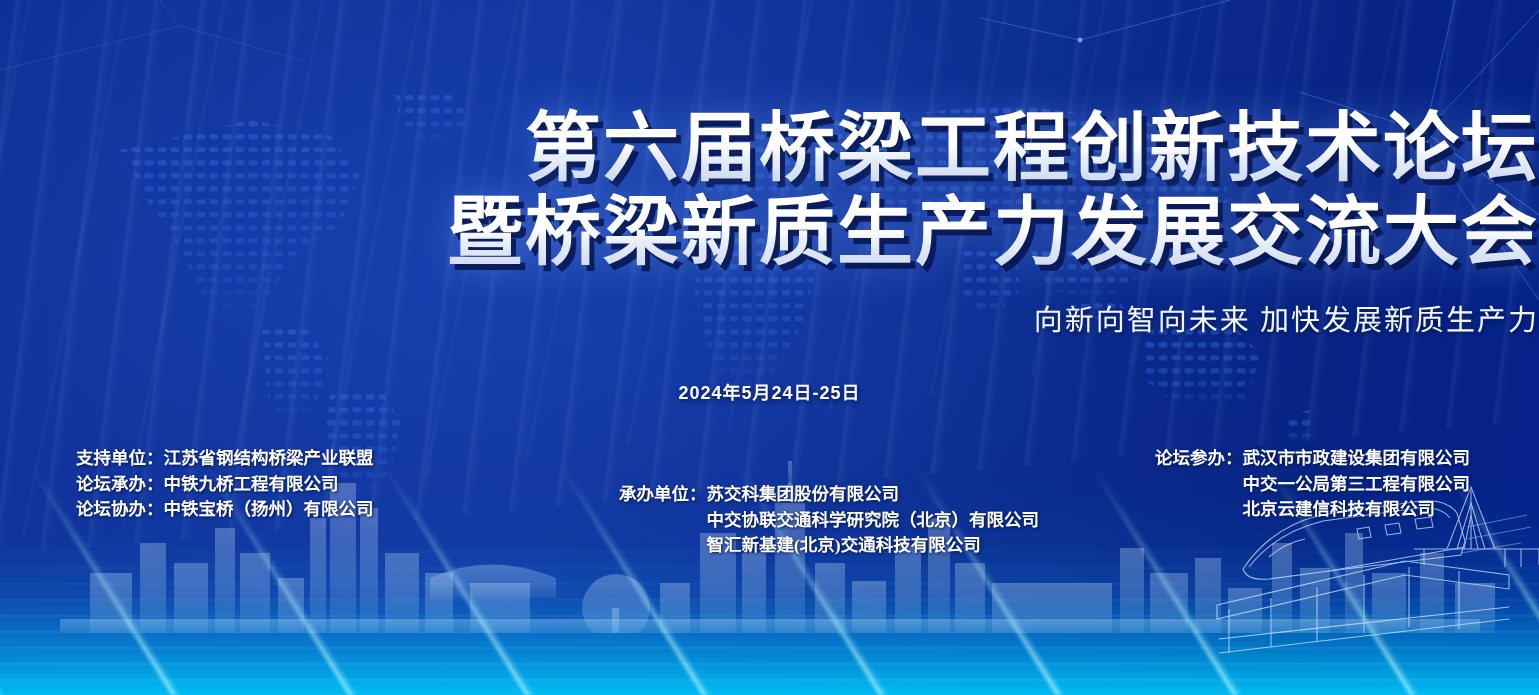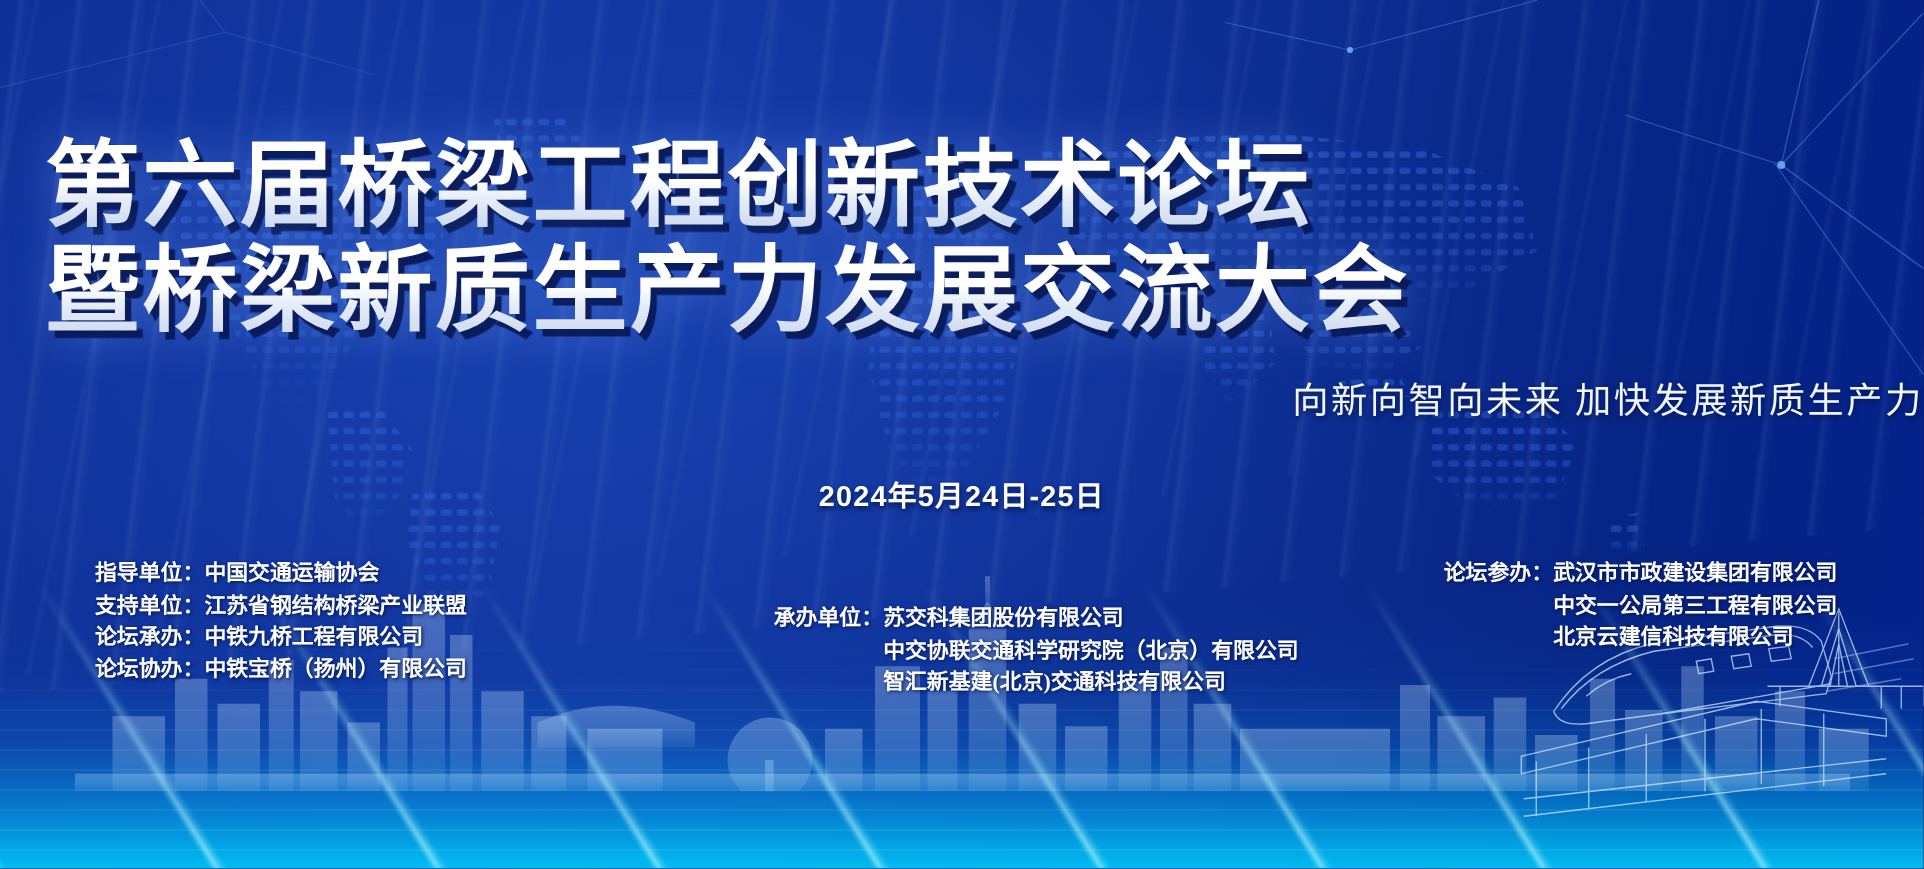--- a/index.html
+++ b/index.html
@@ -103,21 +103,21 @@
 
   
   .artwork {
     position:absolute; right:0; bottom:28px;
     width:330px; height:210px; pointer-events:none;
   }
 
   
   .content { position:relative; z-index:10; width:100%; height:100%; }
 
-  .title-block { position:absolute; top:106px; left:0; right:0; text-align:left;padding-left:36px; }
+  .title-block { position:absolute; top:106px; left:0; right:0; text-align:right;padding-left:36px; }
 
   .title-line {
     font-family:"DejaVu Serif", "Liberation Serif", serif;
     font-weight:700;
     font-size:76px;
     line-height:84px;
     letter-spacing:2px;
     color:#FFFFFF;
     background:linear-gradient(to bottom, #FFFFFF 0%, #FFFFFF 46%, #E8EEF9 62%, #C9D6EC 100%);
     -webkit-background-clip:text;
@@ -141,21 +141,21 @@
     font-family:"Liberation Serif", "DejaVu Serif", serif;
     font-style:italic; font-weight:700;
     font-size:24px; letter-spacing:3px; color:#FFFFFF;
     text-shadow:1px 2px 4px rgba(4,18,70,.85);
     white-space:nowrap;
   }
 
   .dates {
     position:absolute; top:378px; left:0; right:0; text-align:center;
     font-family:"Liberation Sans", "DejaVu Sans", sans-serif;
-    font-weight:700; font-size:23px; letter-spacing:1px; color:#FFFFFF;
+    font-weight:700; font-size:18px; letter-spacing:1px; color:#FFFFFF;
     text-shadow:1px 2px 4px rgba(4,18,70,.85);
     white-space:nowrap;
   }
 
   
   .orgs { position:absolute; top:446px; left:0; right:0; height:120px; }
 
   .org-col {
     position:absolute;
     font-family:"Liberation Serif", "DejaVu Serif", serif;
@@ -336,23 +336,20 @@
 
     <div class="subtitle">向新向智向未来 加快发展新质生产力</div>
 
 
     <div class="dates">2024年5月24日-25日</div>
 
     <div class="orgs">
 
       <div class="org-col col-left">
         <span class="org-row">
-          <span class="org-label">指导单位：</span><span class="org-value">中国交通运输协会</span>
-        </span>
-        <span class="org-row">
           <span class="org-label">支持单位：</span><span class="org-value">江苏省钢结构桥梁产业联盟</span>
         </span>
         <span class="org-row">
           <span class="org-label">论坛承办：</span><span class="org-value">中铁九桥工程有限公司</span>
         </span>
         <span class="org-row">
           <span class="org-label">论坛协办：</span><span class="org-value">中铁宝桥（扬州）有限公司</span>
         </span>
       </div>
 

